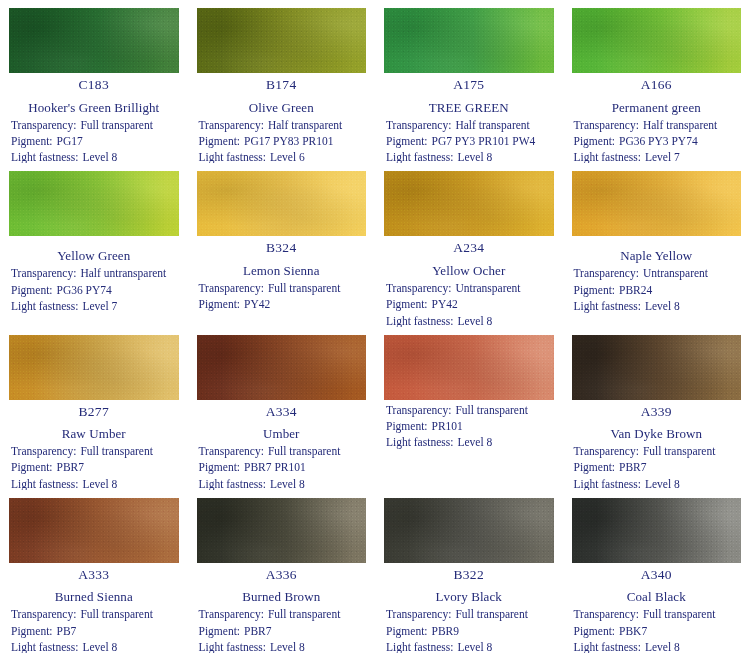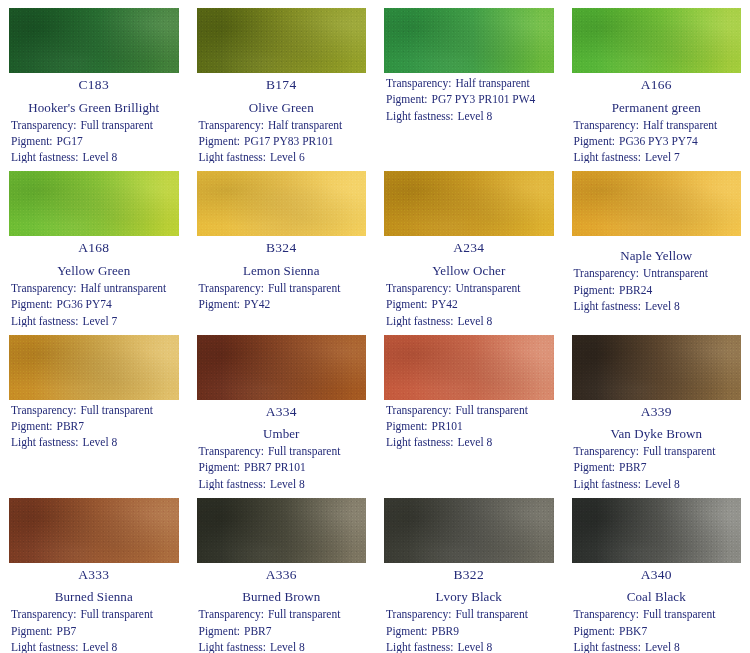--- a/index.html
+++ b/index.html
@@ -117,20 +117,24 @@
         <div class="spec-row"><span class="spec-key">Transparency:</span><span class="spec-val">Half transparent</span></div>
         <div class="spec-row"><span class="spec-key">Pigment:</span><span class="spec-val">PG17 PY83 PR101</span></div>
         <div class="spec-row"><span class="spec-key">Light fastness:</span><span class="spec-val">Level 6</span></div>
       </div>
     </div>
     <div class="swatch-cell">
       <div class="swatch-chip" style="background: linear-gradient(90deg, rgb(47, 145, 65) 0%, rgb(47, 145, 65) 14%, rgb(61, 160, 68) 52%, rgb(108, 187, 60) 93%, rgb(108, 187, 60) 100%);">
         <div class="mottle"></div>
         <div class="grain"></div>
       </div>
+      <div class="label-block">
+        <div class="color-code">A175</div>
+        <div class="color-name">TREE GREEN</div>
+      </div>
       <div class="spec-block">
         <div class="spec-row"><span class="spec-key">Transparency:</span><span class="spec-val">Half transparent</span></div>
         <div class="spec-row"><span class="spec-key">Pigment:</span><span class="spec-val">PG7 PY3 PR101 PW4</span></div>
         <div class="spec-row"><span class="spec-key">Light fastness:</span><span class="spec-val">Level 8</span></div>
       </div>
     </div>
     <div class="swatch-cell">
       <div class="swatch-chip" style="background: linear-gradient(90deg, rgb(83, 179, 52) 0%, rgb(83, 179, 52) 14%, rgb(111, 192, 50) 52%, rgb(163, 205, 60) 93%, rgb(163, 205, 60) 100%);">
         <div class="mottle"></div>
         <div class="grain"></div>
@@ -144,21 +148,20 @@
         <div class="spec-row"><span class="spec-key">Pigment:</span><span class="spec-val">PG36 PY3 PY74</span></div>
         <div class="spec-row"><span class="spec-key">Light fastness:</span><span class="spec-val">Level 7</span></div>
       </div>
     </div>
     <div class="swatch-cell">
       <div class="swatch-chip" style="background: linear-gradient(90deg, rgb(110, 189, 51) 0%, rgb(110, 189, 51) 14%, rgb(136, 199, 51) 52%, rgb(188, 210, 54) 93%, rgb(188, 210, 54) 100%);">
         <div class="mottle"></div>
         <div class="grain"></div>
       </div>
       <div class="label-block">
-        <div class="color-code">A168</div>
         <div class="color-name">Yellow Green</div>
       </div>
       <div class="spec-block">
         <div class="spec-row"><span class="spec-key">Transparency:</span><span class="spec-val">Half untransparent</span></div>
         <div class="spec-row"><span class="spec-key">Pigment:</span><span class="spec-val">PG36 PY74</span></div>
         <div class="spec-row"><span class="spec-key">Light fastness:</span><span class="spec-val">Level 7</span></div>
       </div>
     </div>
     <div class="swatch-cell">
       <div class="swatch-chip" style="background: linear-gradient(90deg, rgb(232, 188, 60) 0%, rgb(232, 188, 60) 14%, rgb(236, 194, 74) 52%, rgb(243, 207, 92) 93%, rgb(243, 207, 92) 100%);">
@@ -201,20 +204,24 @@
         <div class="spec-row"><span class="spec-key">Transparency:</span><span class="spec-val">Untransparent</span></div>
         <div class="spec-row"><span class="spec-key">Pigment:</span><span class="spec-val">PBR24</span></div>
         <div class="spec-row"><span class="spec-key">Light fastness:</span><span class="spec-val">Level 8</span></div>
       </div>
     </div>
     <div class="swatch-cell">
       <div class="swatch-chip" style="background: linear-gradient(90deg, rgb(199, 141, 37) 0%, rgb(199, 141, 37) 14%, rgb(207, 165, 69) 52%, rgb(226, 193, 107) 93%, rgb(226, 193, 107) 100%);">
         <div class="mottle"></div>
         <div class="grain"></div>
       </div>
+      <div class="label-block">
+        <div class="color-code">B277</div>
+        <div class="color-name">Raw Umber</div>
+      </div>
       <div class="spec-block">
         <div class="spec-row"><span class="spec-key">Transparency:</span><span class="spec-val">Full transparent</span></div>
         <div class="spec-row"><span class="spec-key">Pigment:</span><span class="spec-val">PBR7</span></div>
         <div class="spec-row"><span class="spec-key">Light fastness:</span><span class="spec-val">Level 8</span></div>
       </div>
     </div>
     <div class="swatch-cell">
       <div class="swatch-chip" style="background: linear-gradient(90deg, rgb(106, 46, 28) 0%, rgb(106, 46, 28) 14%, rgb(138, 68, 32) 52%, rgb(165, 90, 35) 93%, rgb(165, 90, 35) 100%);">
         <div class="mottle"></div>
         <div class="grain"></div>

